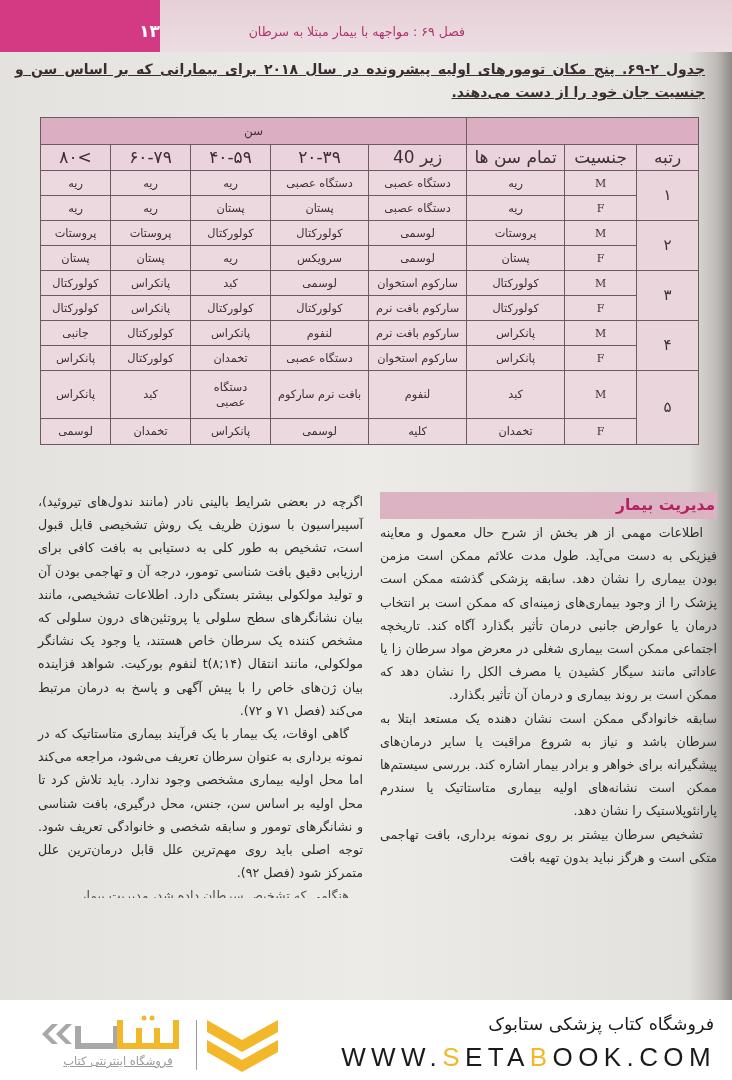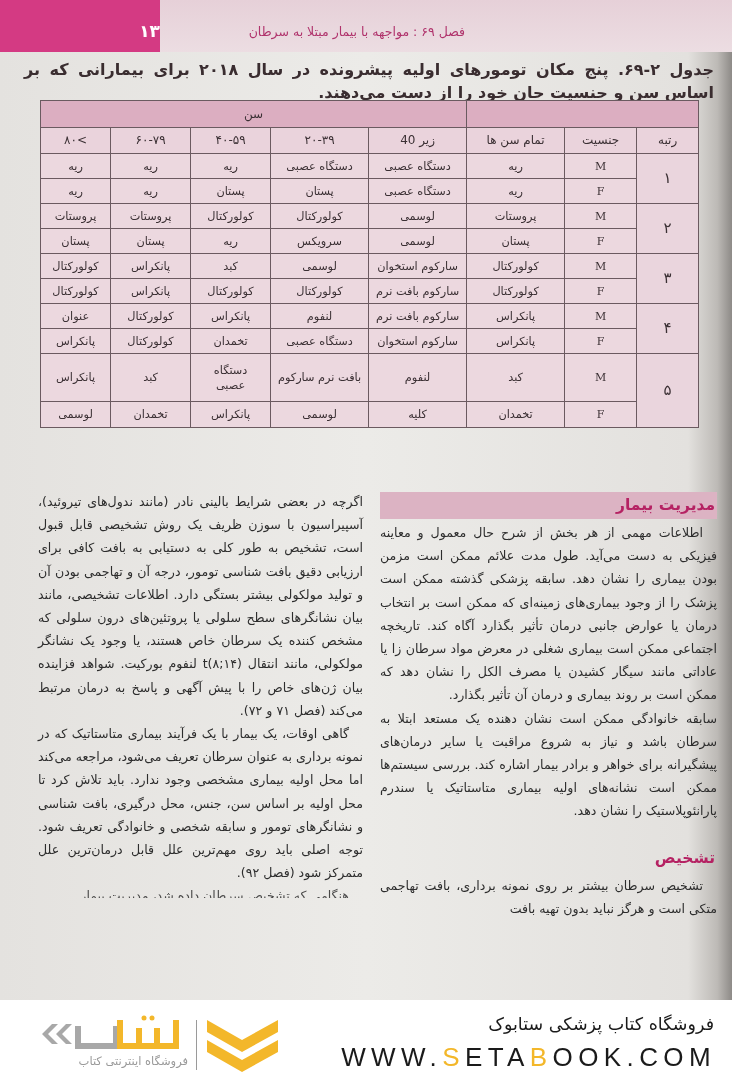--- a/index.html
+++ b/index.html
@@ -26,47 +26,48 @@
     display: flex; align-items: center; justify-content: flex-end;
     padding-top: 10px;
     font-weight: bold; font-size: 17px;
   }
   .chapter-title {
     position: absolute; left: 205px; top: 24px; width: 260px;
     direction: rtl; text-align: right;
     font-size: 12.5px; color: #b0336c;
   }
   .table-caption {
-    position: absolute; left: 24px; top: 58px; width: 690px;
+    position: absolute; left: 15px; top: 58px; width: 690px;
     direction: rtl; text-align: justify;
-    font-size: 16px; font-weight: bold; color: #3a2d30;
+    font-size: 14px; font-weight: bold; color: #3a2d30;
     line-height: 23px;
+    text-decoration: underline;
   }
   .table-wrap {
-    position: absolute; left: 40px; top: 100px; width: 658px; height: 300px; border-radius: 22px;
+    position: absolute; left: 40px; top: 117px; width: 658px; height: 300px; border-radius: 22px;
   }
   table.tumors {
     direction: rtl;
     width: 100%; height: 100%;
     border-collapse: collapse;
     background: #ecd8df;
     font-size: 11.3px;
     color: #3b3034;
     table-layout: fixed;
   }
   table.tumors td, table.tumors th {
     border: 1px solid #6b5a60;
     text-align: center; vertical-align: middle;
     font-weight: normal;
     padding: 0 2px;
     line-height: 15px;
   }
   table.tumors .age-head { background: #dcaec1; height: 27px; font-size: 12px; }
   table.tumors .blank-head { background: #dcaec1; }
-  table.tumors .col-head { background: #ead3dc; height: 26px; font-size: 12px; }
+  table.tumors .col-head { background: #ead3dc; height: 26px; font-size: 17px; }
   table.tumors .rank-cell { font-size: 15px; background: #ead5dd; }
   table.tumors .sex-cell { font-family: "DejaVu Serif", serif; font-size: 11px; }
   table.tumors tr.r { height: 25px; }
   table.tumors tr.r-tall { height: 48px; }
   table.tumors tr.r-last { height: 26px; }
 
   .col {
     position: absolute; direction: rtl; text-align: justify;
     font-size: 12.6px; line-height: 23.2px; color: #2d2d2d;
   }
@@ -95,21 +96,21 @@
     position: absolute; right: 16px; top: 42px;
     font-family: "Liberation Sans", sans-serif;
     font-size: 26px; letter-spacing: 5.4px; color: #1a1a1a;
   }
   .shop-url .hl { color: #f3b72a; }
   .logo-chevron { position: absolute; left: 205px; top: 18px; width: 75px; height: 55px; }
   .logo-divider { position: absolute; left: 196px; top: 20px; width: 1px; height: 50px; background: #9a9a9a; }
   .logo-word { position: absolute; left: 36px; top: 14px; width: 150px; height: 40px; }
   .logo-sub {
     position: absolute; left: 48px; top: 54px; width: 140px;
-    direction: rtl; font-size: 11.5px; color: #9a9a9a;
+    direction: rtl; text-align: center; font-size: 11.5px; color: #9a9a9a; text-decoration: underline;
   }
 </style>
 </head>
 <body>
 
 <div class="page">
   <div class="header-bar"></div>
   <div class="page-num-block">۱۳</div>
   <div class="chapter-title">فصل ۶۹ : مواجهه با بیمار مبتلا به سرطان</div>
 
@@ -204,21 +205,21 @@
       </tr>
 
       <tr class="r">
         <td class="rank-cell" rowspan="2">۴</td>
         <td class="sex-cell">M</td>
         <td>پانکراس</td>
         <td>سارکوم بافت نرم</td>
         <td>لنفوم</td>
         <td>پانکراس</td>
         <td>کولورکتال</td>
-        <td>عنوان</td>
+        <td>جانبی</td>
       </tr>
       <tr class="r">
         <td class="sex-cell">F</td>
         <td>پانکراس</td>
         <td>سارکوم استخوان</td>
         <td>دستگاه عصبی</td>
         <td>تخمدان</td>
         <td>کولورکتال</td>
         <td>پانکراس</td>
       </tr>
@@ -243,21 +244,20 @@
         <td>لوسمی</td>
       </tr>
     </tbody>
       </table>
   </div>
 
   <div class="col col-right">
     <div class="section-head">مدیریت بیمار</div>
     <p class="para">اطلاعات مهمی از هر بخش از شرح حال معمول و معاینه فیزیکی به دست می‌آید. طول مدت علائم ممکن است مزمن بودن بیماری را نشان دهد. سابقه پزشکی گذشته ممکن است پزشک را از وجود بیماری‌های زمینه‌ای که ممکن است بر انتخاب درمان یا عوارض جانبی درمان تأثیر بگذارد آگاه کند. تاریخچه اجتماعی ممکن است بیماری شغلی در معرض مواد سرطان زا یا عاداتی مانند سیگار کشیدن یا مصرف الکل را نشان دهد که ممکن است بر روند بیماری و درمان آن تأثیر بگذارد.</p>
     <p class="para-noindent">سابقه خانوادگی ممکن است نشان دهنده یک مستعد ابتلا به سرطان باشد و نیاز به شروع مراقبت یا سایر درمان‌های پیشگیرانه برای خواهر و برادر بیمار اشاره کند. بررسی سیستم‌ها ممکن است نشانه‌های اولیه بیماری متاستاتیک یا سندرم پارانئوپلاستیک را نشان دهد.</p>
-    <div class="section-head plain">تشخیص</div>
     <p class="para">تشخیص سرطان بیشتر بر روی نمونه برداری، بافت تهاجمی متکی است و هرگز نباید بدون تهیه بافت</p>
   </div>
 
   <div class="col col-left">
     <p class="para-noindent">اگرچه در بعضی شرایط بالینی نادر (مانند ندول‌های تیروئید)، آسپیراسیون با سوزن ظریف یک روش تشخیصی قابل قبول است، تشخیص به طور کلی به دستیابی به بافت کافی برای ارزیابی دقیق بافت شناسی تومور، درجه آن و تهاجمی بودن آن و تولید مولکولی بیشتر بستگی دارد. اطلاعات تشخیصی، مانند بیان نشانگرهای سطح سلولی یا پروتئین‌های درون سلولی که مشخص کننده یک سرطان خاص هستند، یا وجود یک نشانگر مولکولی، مانند انتقال t(۸;۱۴) لنفوم بورکیت. شواهد فزاینده بیان ژن‌های خاص را با پیش آگهی و پاسخ به درمان مرتبط می‌کند (فصل ۷۱ و ۷۲).</p>
     <p class="para">گاهی اوقات، یک بیمار با یک فرآیند بیماری متاستاتیک که در نمونه برداری به عنوان سرطان تعریف می‌شود، مراجعه می‌کند اما محل اولیه بیماری مشخصی وجود ندارد. باید تلاش کرد تا محل اولیه بر اساس سن، جنس، محل درگیری، بافت شناسی و نشانگرهای تومور و سابقه شخصی و خانوادگی تعریف شود. توجه اصلی باید روی مهم‌ترین علل قابل درمان‌ترین علل متمرکز شود (فصل ۹۲).</p>
     <p class="para cut-line">هنگامی که تشخیص سرطان داده شد، مدیریت بیمار</p>
   </div>
 </div>
 

